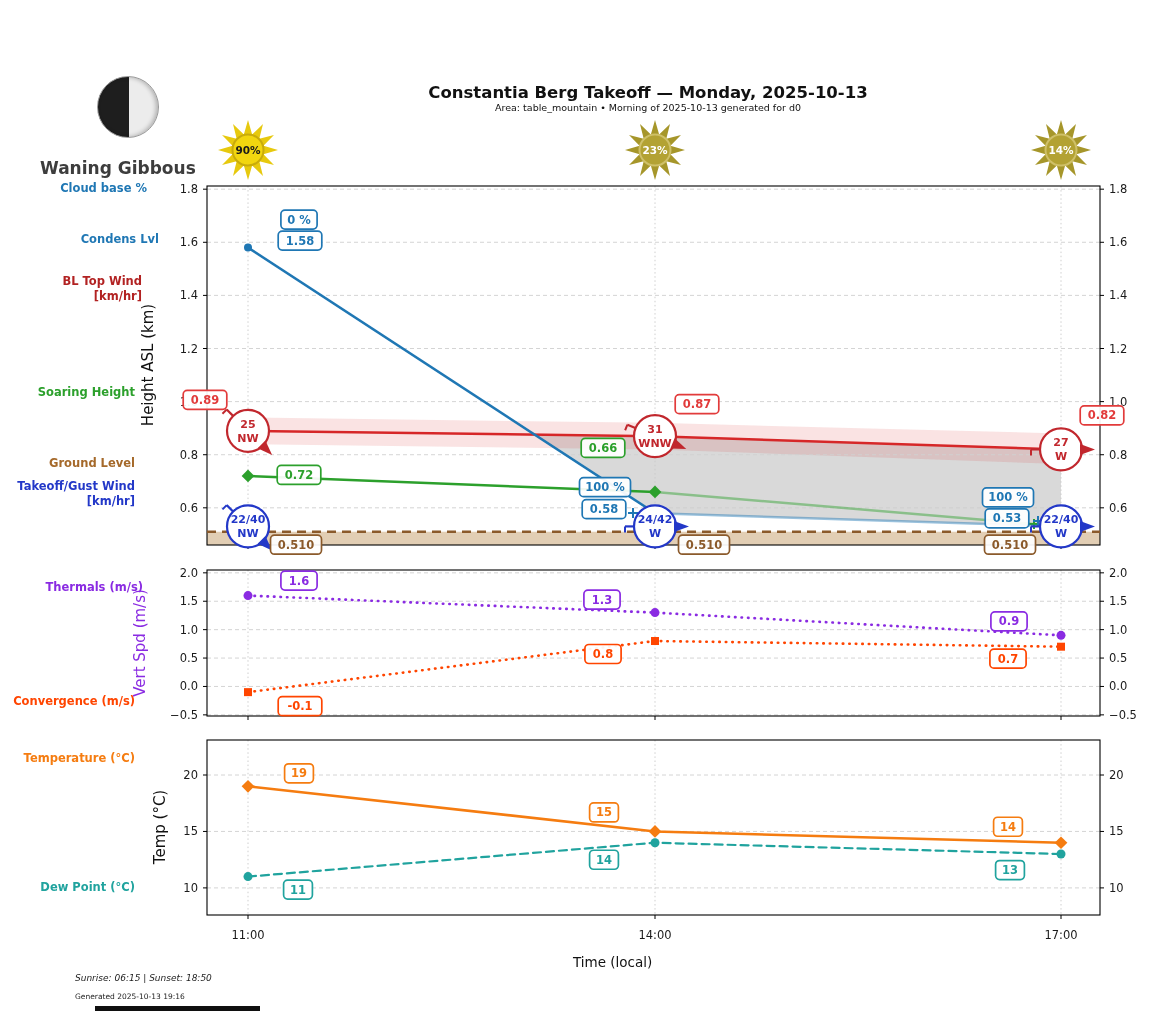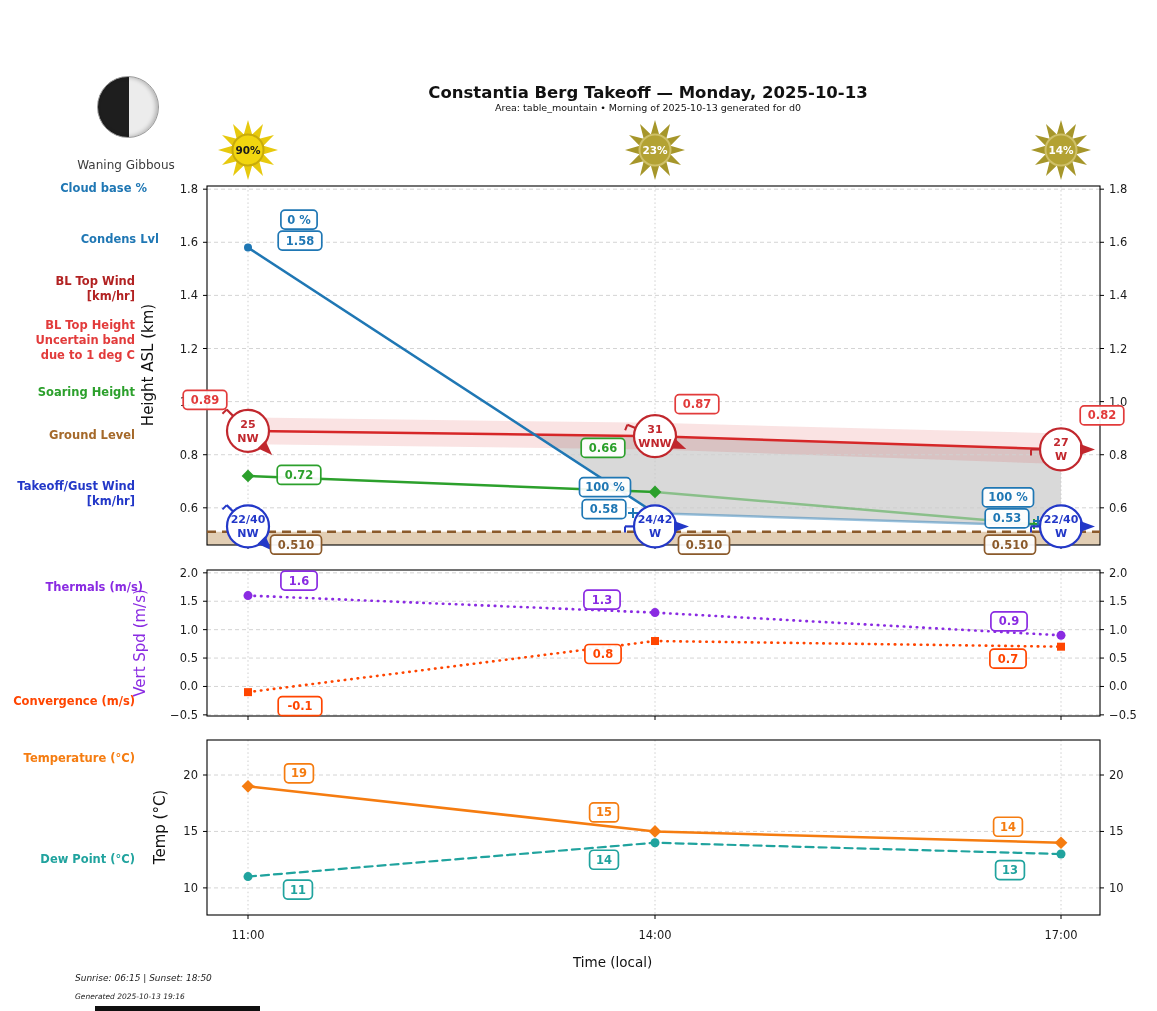--- a/index.html
+++ b/index.html
@@ -5,56 +5,53 @@
   html,body{margin:0;padding:0;background:#fff;}
   #canvas{position:relative;width:1145px;height:1011px;background:#fff;overflow:hidden;
           font-family:"DejaVu Sans","Liberation Sans",sans-serif;}
   .abs{position:absolute;}
   #title{left:0;top:83px;width:1300px;margin-left:0;text-align:center;font-size:16.5px;font-weight:bold;color:#111;}
   #title{left:-77px;width:1450px;}
   #subtitle{left:-77px;top:102px;width:1450px;text-align:center;font-size:9.5px;color:#111;}
   #moon{left:97px;top:76px;width:60px;height:60px;border-radius:50%;
         background:linear-gradient(90deg,#1e1e1e 0 51%,#ececec 51% 100%);
         border:1px solid #999;box-shadow:inset -2px 0 4px rgba(0,0,0,.25);}
-  #moon-label{left:40px;top:158px;width:172px;text-align:center;font-size:12px;font-weight:normal;color:#3d3d3d;}
+  #moon-label{left:40px;top:158px;width:172px;font-size:17px;font-weight:bold;color:#3d3d3d;}
   .ll{left:0;width:135px;text-align:right;font-size:11.5px;font-weight:bold;line-height:15px;white-space:pre-line;}
   .ytitle{font-size:15px;color:#111;white-space:nowrap;transform:translate(-50%,-50%) rotate(-90deg);}
   .xtick{width:80px;text-align:center;font-size:11.5px;color:#1a1a1a;}
   #xlabel{left:573px;top:954px;width:160px;text-align:left;font-size:13.5px;color:#111;}
   #suntimes{left:75px;top:973px;font-size:9px;font-style:italic;color:#222;}
-  #generated{left:75px;top:992px;font-size:7.5px;font-style:italic;color:#222;}
+  #generated{left:75px;top:992px;font-size:7.5px;color:#222;}
   #blackbar{left:95px;top:1006px;width:165px;height:5px;background:#101010;}
   svg text{font-family:"DejaVu Sans","Liberation Sans",sans-serif;}
 </style>
 </head>
 <body>
 
 <div id="canvas">
 
   <div class="abs" id="title">Constantia Berg Takeoff — Monday, 2025-10-13</div>
   <div class="abs" id="subtitle">Area: table_mountain • Morning of 2025-10-13 generated for d0</div>
 
   <div class="abs" id="moon"></div>
   <div class="abs" id="moon-label">Waning Gibbous</div>
 
   <div class="abs ll" style="top: 181px; color: rgb(31, 119, 180); margin-left: 12px;">Cloud base %</div>
   <div class="abs ll" style="top: 232px; color: rgb(31, 119, 180); padding-left: 24px;">Condens Lvl</div>
-  <div class="abs ll" style="top: 274px; color: rgb(178, 34, 34);">BL Top Wind
+  <div class="abs ll" style="top: 274px; color: rgb(178, 34, 34); margin-left: 7px;">BL Top Wind
 [km/hr]</div>
-  <div class="abs ll" style="top: 318px; color: rgb(226, 59, 59);">BL Top Height
-Uncertain band
-due to 1 deg C</div>
   <div class="abs ll" style="top: 385px; color: rgb(44, 160, 44);">Soaring Height</div>
-  <div class="abs ll" style="top: 428px; color: rgb(165, 105, 42);">Ground Level</div>
+  <div class="abs ll" style="top: 456px; color: rgb(165, 105, 42);">Ground Level</div>
   <div class="abs ll" style="top: 479px; color: rgb(35, 56, 200);">Takeoff/Gust Wind
 [km/hr]</div>
   <div class="abs ll" style="top: 580px; color: rgb(138, 43, 226); padding-left: 8px;">Thermals (m/s)</div>
   <div class="abs ll" style="top: 694px; color: rgb(255, 69, 0);">Convergence (m/s)</div>
   <div class="abs ll" style="top: 751px; color: rgb(245, 124, 16);">Temperature (°C)</div>
-  <div class="abs ll" style="top: 852px; color: rgb(32, 163, 158); text-align: right;">Dew Point (°C)</div>
+  <div class="abs ll" style="top: 880px; color: rgb(32, 163, 158); text-align: right;">Dew Point (°C)</div>
 
   <div class="abs ytitle" style="left:148px;top:365px">Height ASL (km)</div>
   <div class="abs ytitle" style="left:140px;top:643px;color:#8a2be2">Vert Spd (m/s)</div>
   <div class="abs ytitle" style="left:160px;top:827px">Temp (°C)</div>
 
   <svg id="plot" class="abs" style="left:0;top:0" width="1157" height="1011" viewBox="0 0 1157 1011">
       <g>
         <rect x="207" y="531.7233727810651" width="893" height="13.276627218934891" fill="rgba(210,180,140,0.65)"></rect>
         <polygon points="534.5612244897959,434.5601376645333 655,436.1316568047337 1061,449.4082840236686 1061,526.4127218934912 655,513.1360946745563" fill="rgba(128,128,128,0.30)"></polygon>
         <polygon points="248,417.5443786982248 655,422.8550295857988 1061,433.47633136094674 1061,464.01257396449705 655,449.4082840236686 248,444.09763313609466" fill="rgba(214,39,40,0.13)"></polygon>

